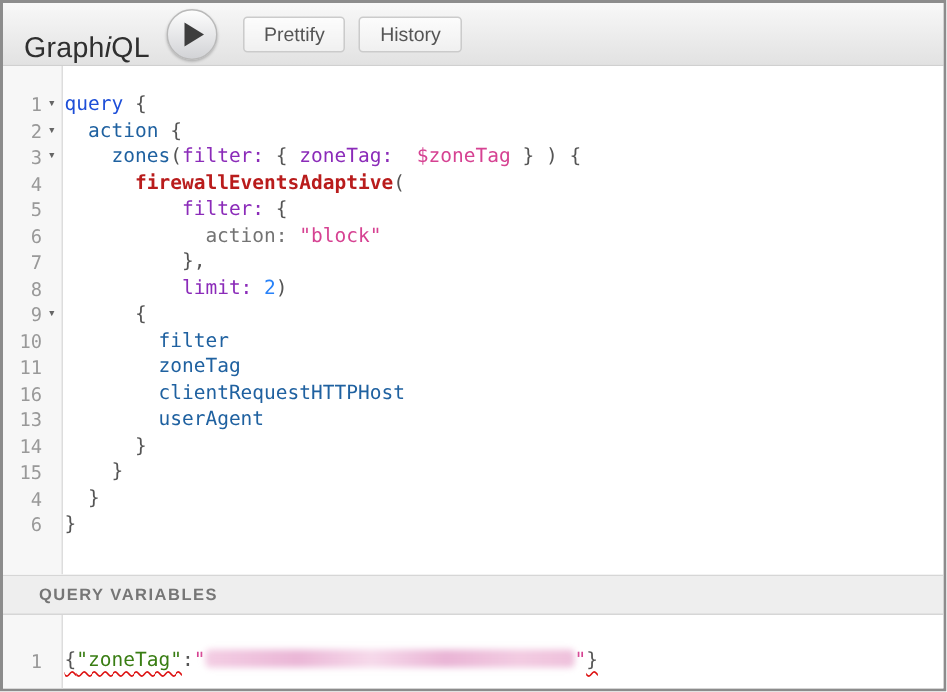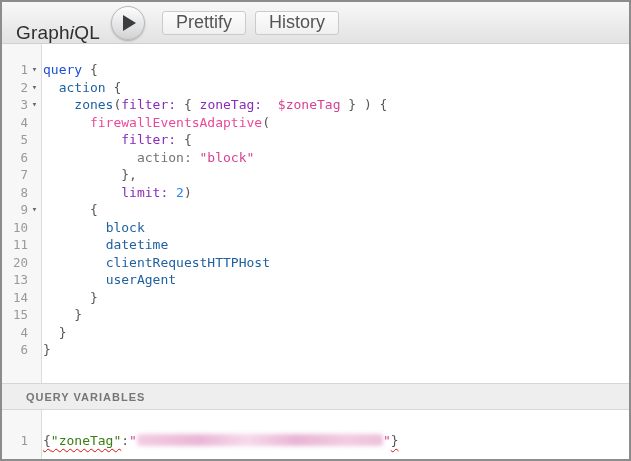--- a/index.html
+++ b/index.html
@@ -24,21 +24,21 @@
     display:flex;align-items:center;justify-content:center;
     cursor:pointer;padding:0;
   }
   .play{
     width:0;height:0;margin-left:4px;
     border-left:13px solid #3d3d3d;
     border-top:8px solid transparent;border-bottom:8px solid transparent;
   }
   .tb-buttons{display:flex;margin-left:17px;gap:9px;}
   .tb-btn{
-    height:24px;padding:0 13px;font-size:18px;color:#555;
+    height:24px;padding:0 13px;font-size:13px;color:#555;
     background:linear-gradient(#fcfcfc,#f0f0f0);
     border:1px solid #cbcbcb;border-radius:3px;cursor:pointer;
     font-family:"Liberation Sans",sans-serif;
   }
   
   .editor{position:relative;background:#fff;overflow:hidden;
     font-family:"DejaVu Sans Mono","Liberation Mono",monospace;font-size:13px;}
   .editor .gutter{position:absolute;left:0;top:0;bottom:0;width:39px;
     background:#f7f7f7;border-right:1px solid #ddd;}
   .query-editor{height:339px;}
@@ -85,29 +85,29 @@
       <button class="tb-btn">History</button>
     </div>
   </div>
 
   <div class="editor query-editor">
     <div class="gutter"></div>
     <div class="lines">
         <div class="cm-line"><span class="ln">1</span><span class="fold">▾</span><span class="code"><span class="tok" style="color: #1d4ed8;">query</span><span class="tok" style="color: rgb(85, 85, 85);"> {</span></span></div>
         <div class="cm-line"><span class="ln">2</span><span class="fold">▾</span><span class="code"><span class="tok" style="color: rgb(51, 51, 51);">  </span><span class="tok" style="color: rgb(31, 97, 160);">action</span><span class="tok" style="color: rgb(85, 85, 85);"> {</span></span></div>
         <div class="cm-line"><span class="ln">3</span><span class="fold">▾</span><span class="code"><span class="tok" style="color: rgb(51, 51, 51);">    </span><span class="tok" style="color: rgb(31, 97, 160);">zones</span><span class="tok" style="color: rgb(85, 85, 85);">(</span><span class="tok" style="color: rgb(139, 43, 185);">filter:</span><span class="tok" style="color: rgb(85, 85, 85);"> { </span><span class="tok" style="color: rgb(139, 43, 185);">zoneTag:</span><span class="tok" style="color: rgb(51, 51, 51);">  </span><span class="tok" style="color: rgb(214, 66, 146);">$zoneTag</span><span class="tok" style="color: rgb(85, 85, 85);"> } ) {</span></span></div>
-        <div class="cm-line"><span class="ln">4</span><span class="fold"></span><span class="code"><span class="tok" style="color: rgb(51, 51, 51);">      </span><span class="tok" style="color: #ec4899;">firewallEventsAdaptive</span><span class="tok" style="color: rgb(85, 85, 85);">(</span></span></div>
+        <div class="cm-line"><span class="ln">4</span><span class="fold"></span><span class="code"><span class="tok" style="color: rgb(51, 51, 51);">      </span><span class="tok" style="color: #b91c1c; font-weight: bold;">firewallEventsAdaptive</span><span class="tok" style="color: rgb(85, 85, 85);">(</span></span></div>
         <div class="cm-line"><span class="ln">5</span><span class="fold"></span><span class="code"><span class="tok" style="color: rgb(51, 51, 51);">          </span><span class="tok" style="color: rgb(139, 43, 185);">filter:</span><span class="tok" style="color: rgb(85, 85, 85);"> {</span></span></div>
         <div class="cm-line"><span class="ln">6</span><span class="fold"></span><span class="code"><span class="tok" style="color: rgb(51, 51, 51);">            </span><span class="tok" style="color: #737373;">action:</span><span class="tok" style="color: rgb(51, 51, 51);"> </span><span class="tok" style="color: rgb(214, 66, 146);">"block"</span></span></div>
         <div class="cm-line"><span class="ln">7</span><span class="fold"></span><span class="code"><span class="tok" style="color: rgb(51, 51, 51);">          </span><span class="tok" style="color: rgb(85, 85, 85);">},</span></span></div>
         <div class="cm-line"><span class="ln">8</span><span class="fold"></span><span class="code"><span class="tok" style="color: rgb(51, 51, 51);">          </span><span class="tok" style="color: rgb(139, 43, 185);">limit:</span><span class="tok" style="color: rgb(51, 51, 51);"> </span><span class="tok" style="color: rgb(40, 130, 249);">2</span><span class="tok" style="color: rgb(85, 85, 85);">)</span></span></div>
         <div class="cm-line"><span class="ln">9</span><span class="fold">▾</span><span class="code"><span class="tok" style="color: rgb(51, 51, 51);">      </span><span class="tok" style="color: rgb(85, 85, 85);">{</span></span></div>
-        <div class="cm-line"><span class="ln">10</span><span class="fold"></span><span class="code"><span class="tok" style="color: rgb(51, 51, 51);">        </span><span class="tok" style="color: rgb(31, 97, 160);">block</span></span></div>
-        <div class="cm-line"><span class="ln">11</span><span class="fold"></span><span class="code"><span class="tok" style="color: rgb(51, 51, 51);">        </span><span class="tok" style="color: rgb(31, 97, 160);">datetime</span></span></div>
-        <div class="cm-line"><span class="ln">20</span><span class="fold"></span><span class="code"><span class="tok" style="color: rgb(51, 51, 51);">        </span><span class="tok" style="color: rgb(31, 97, 160);">clientRequestHTTPHost</span></span></div>
+        <div class="cm-line"><span class="ln">10</span><span class="fold"></span><span class="code"><span class="tok" style="color: rgb(51, 51, 51);">        </span><span class="tok" style="color: rgb(31, 97, 160);">filter</span></span></div>
+        <div class="cm-line"><span class="ln">11</span><span class="fold"></span><span class="code"><span class="tok" style="color: rgb(51, 51, 51);">        </span><span class="tok" style="color: rgb(31, 97, 160);">zoneTag</span></span></div>
+        <div class="cm-line"><span class="ln">16</span><span class="fold"></span><span class="code"><span class="tok" style="color: rgb(51, 51, 51);">        </span><span class="tok" style="color: rgb(31, 97, 160);">clientRequestHTTPHost</span></span></div>
         <div class="cm-line"><span class="ln">13</span><span class="fold"></span><span class="code"><span class="tok" style="color: rgb(51, 51, 51);">        </span><span class="tok" style="color: rgb(31, 97, 160);">userAgent</span></span></div>
         <div class="cm-line"><span class="ln">14</span><span class="fold"></span><span class="code"><span class="tok" style="color: rgb(51, 51, 51);">      </span><span class="tok" style="color: rgb(85, 85, 85);">}</span></span></div>
         <div class="cm-line"><span class="ln">15</span><span class="fold"></span><span class="code"><span class="tok" style="color: rgb(51, 51, 51);">    </span><span class="tok" style="color: rgb(85, 85, 85);">}</span></span></div>
         <div class="cm-line"><span class="ln">4</span><span class="fold"></span><span class="code"><span class="tok" style="color: rgb(51, 51, 51);">  </span><span class="tok" style="color: rgb(85, 85, 85);">}</span></span></div>
         <div class="cm-line"><span class="ln">6</span><span class="fold"></span><span class="code"><span class="tok" style="color: rgb(51, 51, 51);"></span><span class="tok" style="color: rgb(85, 85, 85);">}</span></span></div>
       </div>
   </div>
 
   <div class="vars-header">
     <span class="vars-title">QUERY VARIABLES</span>

